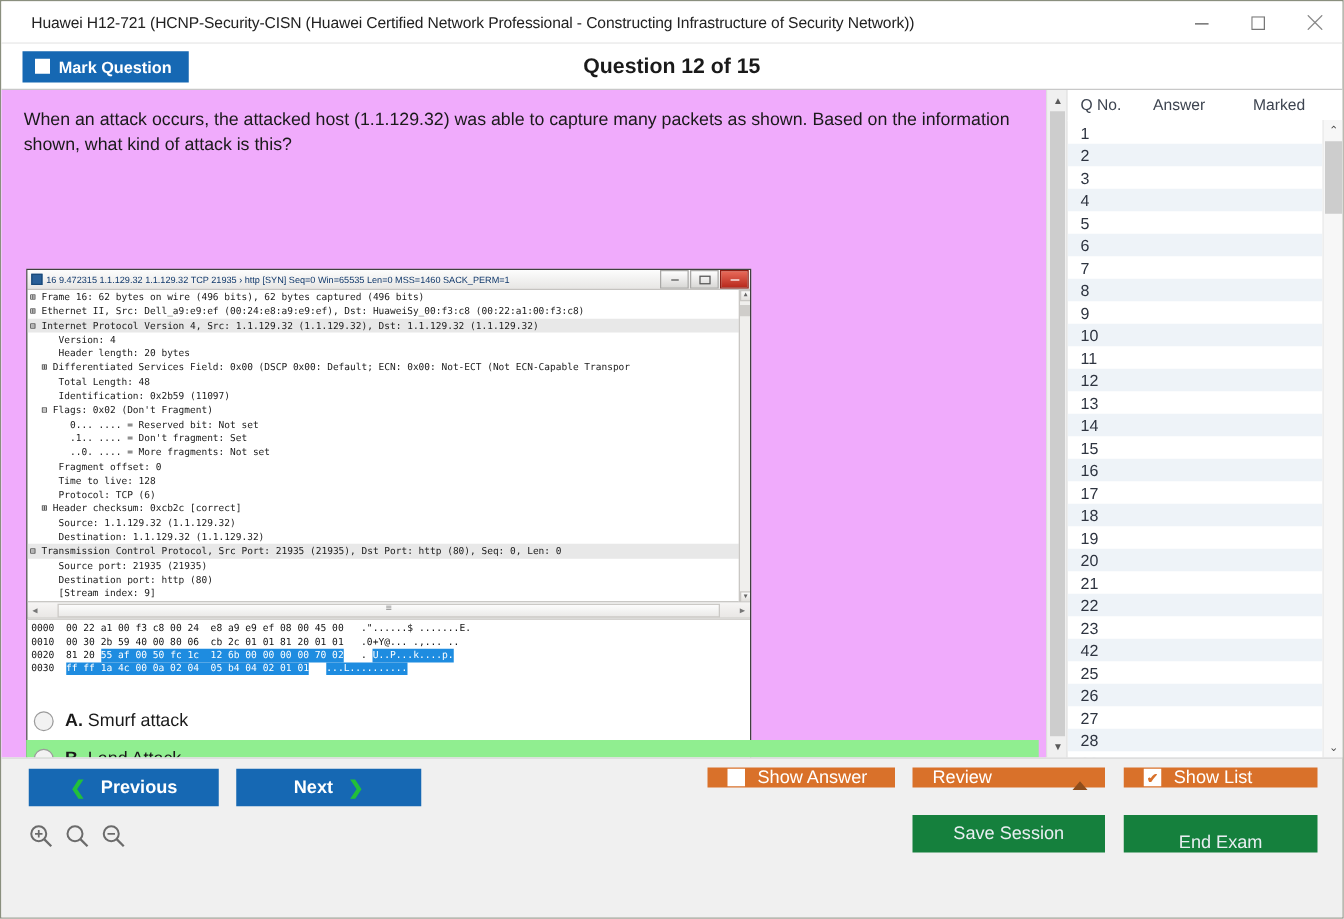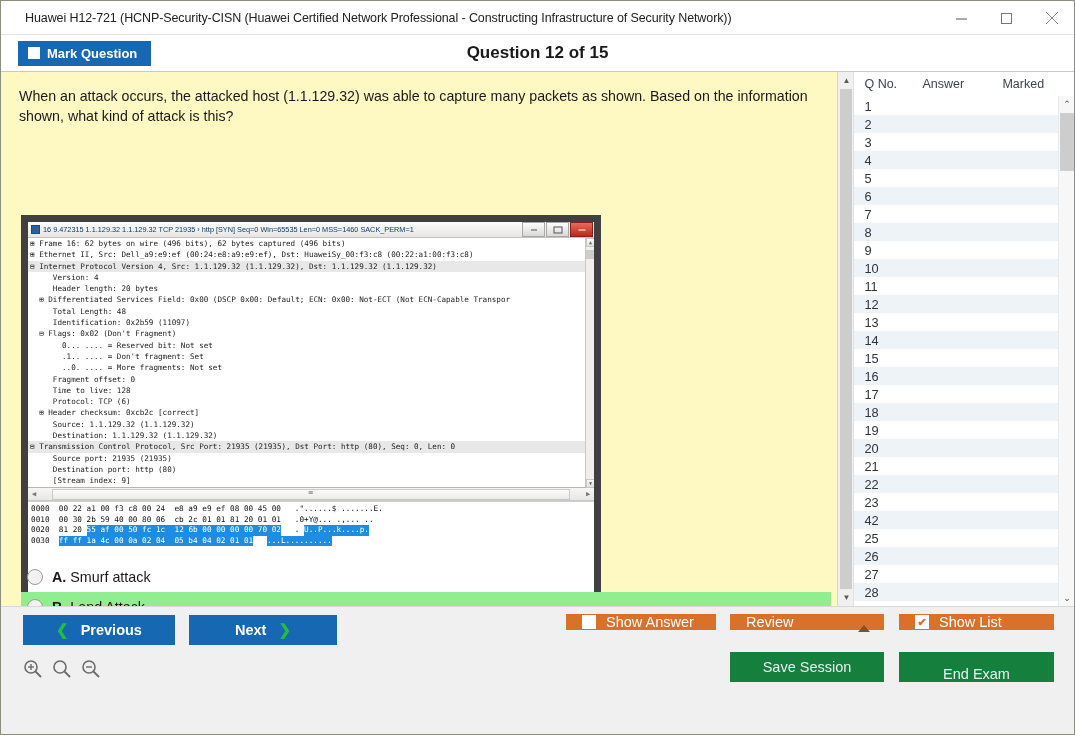--- a/index.html
+++ b/index.html
@@ -90,36 +90,36 @@
   
   .body-area {
     position: relative;
     height: 534px;
     background: #ffffff;
     display: flex;
   }
   .left-pane {
     width: 838px;
     position: relative;
-    background: #fef9c3;
+    background: #f0abfc;
     overflow: hidden;
   }
   .qtext {
     margin: 14px 22px 0 18px;
     font-size: 14.2px;
     color: #1a1a1a;
     line-height: 1.42;
   }
 
   
   .ws {
     position: absolute;
     left: 20px; top: 143px;
     width: 580px; height: 402px;
-    border: 7px solid #404040;
+    border: 1px solid #404040;
     background: #f2f1f0;
     font-family: "DejaVu Sans Mono", monospace;
     overflow: hidden;
   }
   .ws-title {
     height: 16px;
     background: linear-gradient(#fdfdfd, #e7e6e4);
     border-bottom: 1px solid #c5c3c0;
     display: flex;
     align-items: center;

